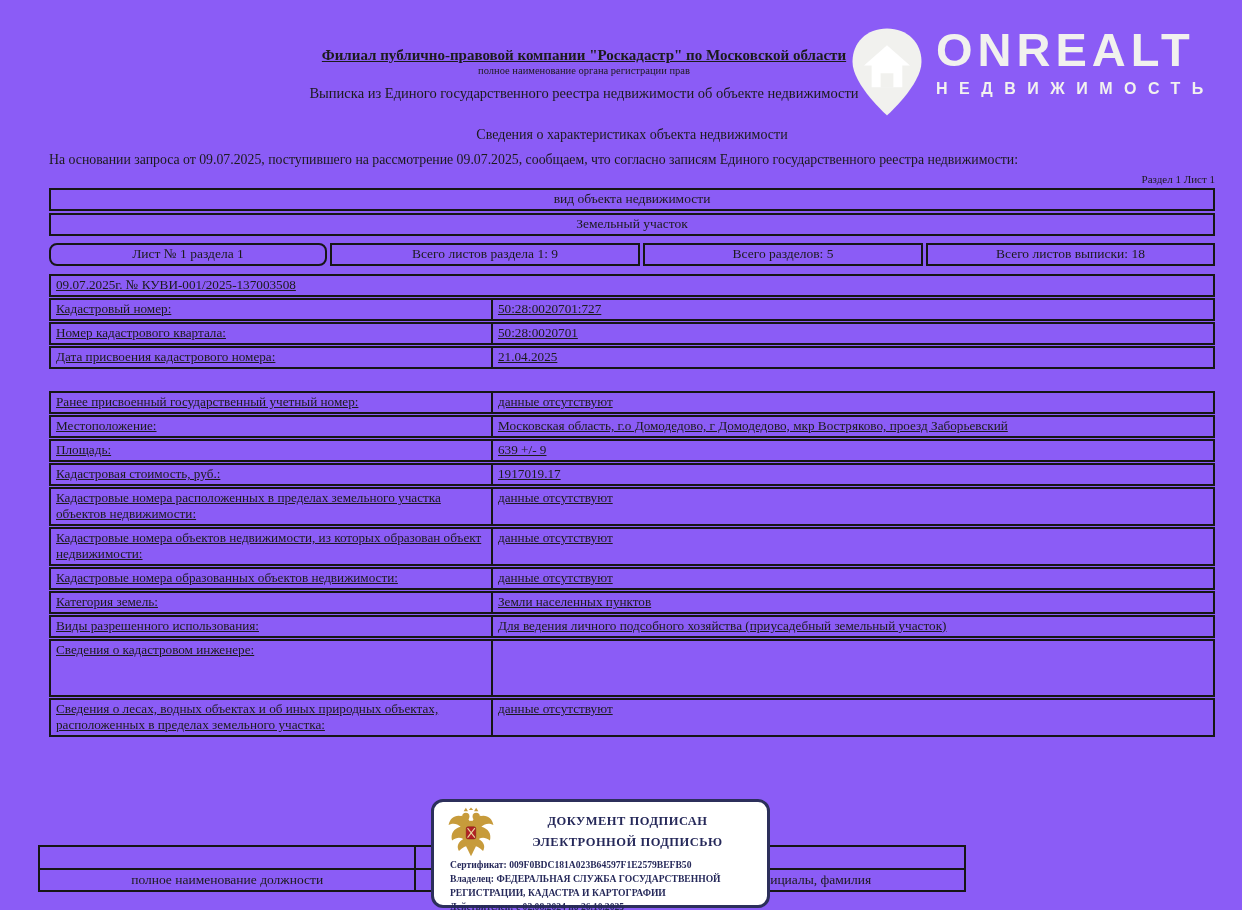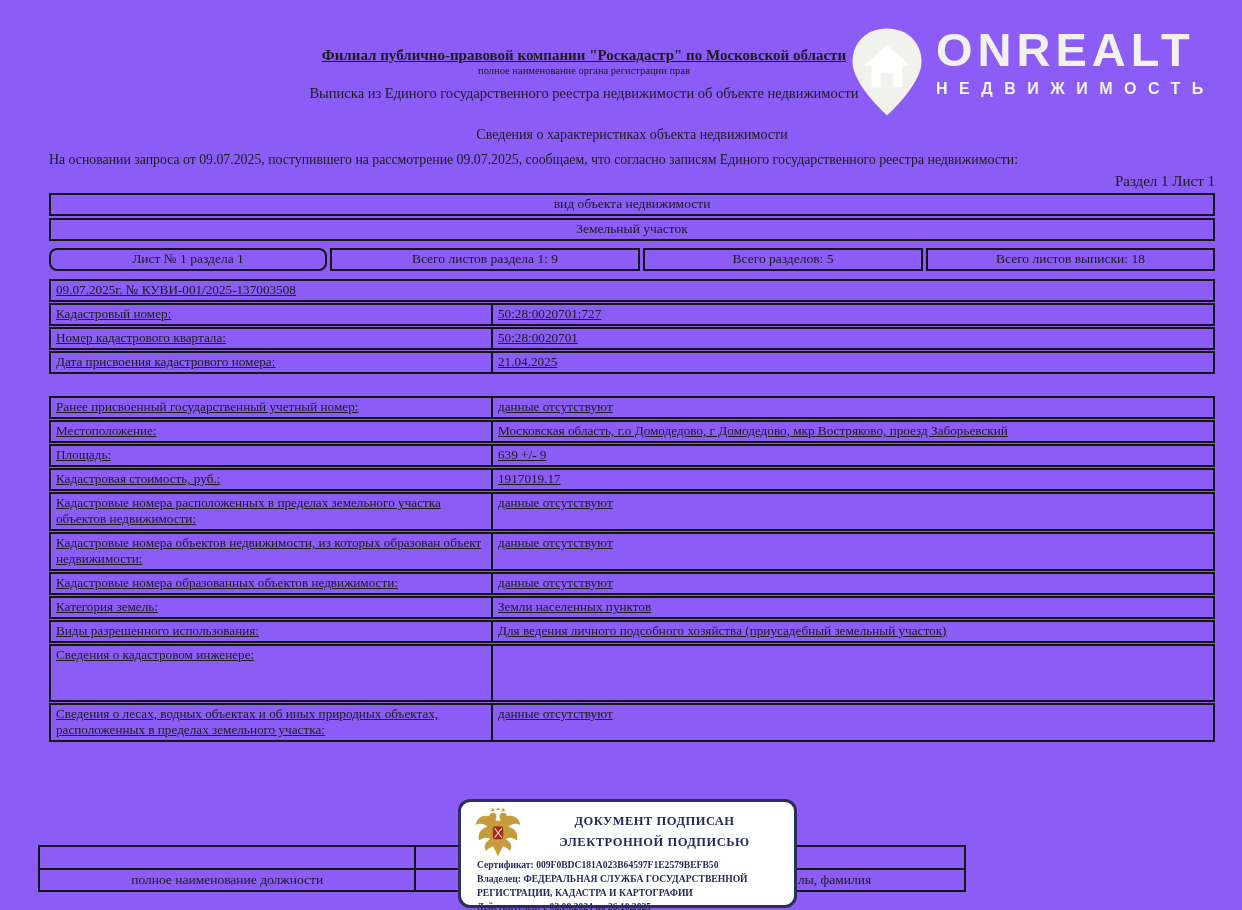--- a/index.html
+++ b/index.html
@@ -15,21 +15,21 @@
   .wm-brand { font-family:"Liberation Sans",sans-serif; font-weight:bold; font-size:47px; letter-spacing:5px; color:#f1f1ee; line-height:48px; }
   .wm-sub { font-family:"Liberation Sans",sans-serif; font-weight:600; font-size:16px; letter-spacing:11.5px; color:#f2f2ef; margin-top:6px; }
 
   
   .org-block { width:1070px; text-align:center; padding-top:47px; }
   .org-name { font-size:15px; font-weight:bold; text-decoration:underline; }
   .org-caption { font-size:10.5px; margin-top:1px; }
   .doc-title { font-size:14.5px; margin-top:9px; }
   .section-title { text-align:center; font-size:14px; margin-top:25px; }
   .request-line { font-size:13.8px; margin-top:9px; }
-  .section-sheet { text-align:right; font-size:15px; margin-top:5px; margin-bottom:3px; }
+  .section-sheet { text-align:right; font-size:11px; margin-top:5px; margin-bottom:3px; }
 
   
   .obj-row { border:2px solid #161616; margin-bottom:2px; text-align:center; font-size:13.5px; line-height:16px; padding:1px 0 2px; }
   .sheet-row { display:flex; margin-top:7px; }
   .sheet-cell { border:2px solid #161616; text-align:center; font-size:13.5px; line-height:16px; padding:1px 0 2px; box-sizing:border-box; margin-right:3px; }
   .sheet-cell:last-child { margin-right:0; }
   .sc1 { flex:0 0 278px;border-radius:8px; } .sc2 { flex:0 0 310px; } .sc3 { flex:0 0 280px; } .sc4 { flex:1; }
 
   .block { margin-top:8px; }
   .block2 { margin-top:22px; }
@@ -41,21 +41,21 @@
 
   
   .sig-table { position:absolute; left:38px; top:845px; width:928px; border-collapse:collapse; z-index:3; }
   .sig-table td { border:2px solid #161616; font-size:13.5px; text-align:center; padding:0; }
   .sig-empty td { height:21px; }
   .sig-labels td { height:20px; }
   .sig-c1 { width:467px; } .sig-c2 { width:322px; } .sig-c3 { width:377px; }
 
   
   .stamp {
-    position:absolute; left:458px; top:799px; width:339px; height:109px; box-sizing:border-box;
+    position:absolute; left:431px; top:799px; width:339px; height:109px; box-sizing:border-box;
     background:#ffffff; border:3px solid #2c2f5b; border-radius:12px; z-index:4; padding:5px 9px 3px;
   }
   .stamp-head { display:flex; align-items:center; }
   .stamp-eagle { flex:0 0 52px; margin-left:2px; }
   .stamp-titles { flex:1; text-align:center; font-weight:bold; font-size:12.5px; color:#26295a; line-height:21px; letter-spacing:0.5px; }
   .stamp-lines { font-size:9.6px; font-weight:bold; color:#26295a; line-height:14px; margin-left:7px; margin-top:1px; }
   .stamp-lines .lbl { font-weight:bold; }
 </style>
 </head>
 <body>

